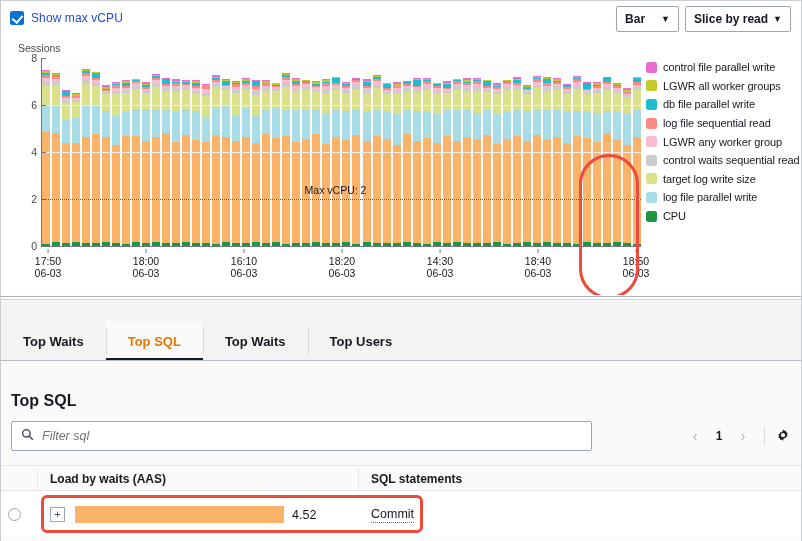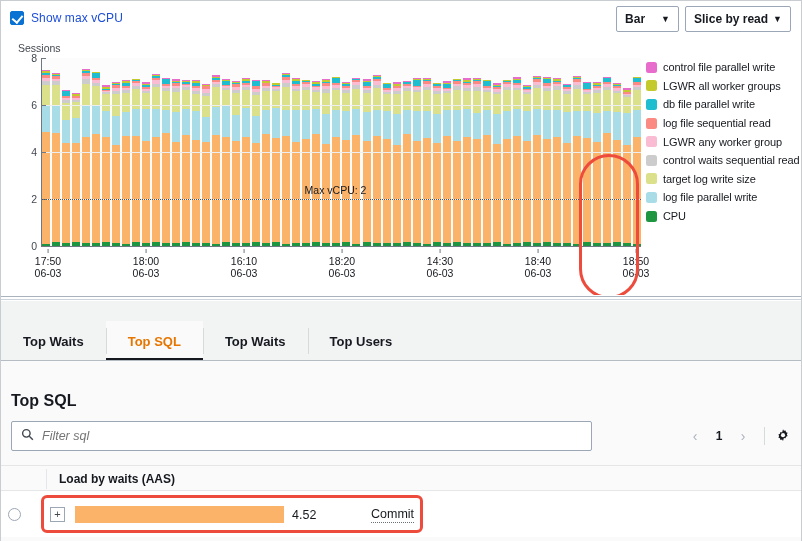--- a/index.html
+++ b/index.html
@@ -1084,21 +1084,22 @@
           <svg width="16" height="16" viewBox="0 0 20 20">
             <path fill="#16191f" d="M10 1.6l1.1 1.9 2.1-.4.6 2.1 2 .8-1 2 1 2-2 .8-.6 2.1-2.1-.4L10 16.4 8.9 14.5l-2.1.4-.6-2.1-2-.8 1-2-1-2 2-.8.6-2.1 2.1.4z"></path>
             <circle cx="10" cy="9" r="2.6" fill="#fafafa"></circle>
           </svg>
         </div>
       </div>
     </div>
 
     <div class="tbl">
       <div class="tbl-head">
-        <div class="th" style="left:58px">Load by waits (AAS)</div>
+        <div class="th" style="left:49px">Load by waits (AAS)</div>
+        <div class="th" style="left:370px">SQL statements</div>
       </div>
       <div class="tbl-row">
         <div class="radio"></div>
         <div class="expander">+</div>
         <div class="loadbar" id="loadbar" style="width: 209px;"></div>
         <div class="loadval" id="loadval" style="left: 291px;">4.52</div>
         <div class="sqlstmt">Commit</div>
         <div class="annot-row"></div>
       </div>
 

